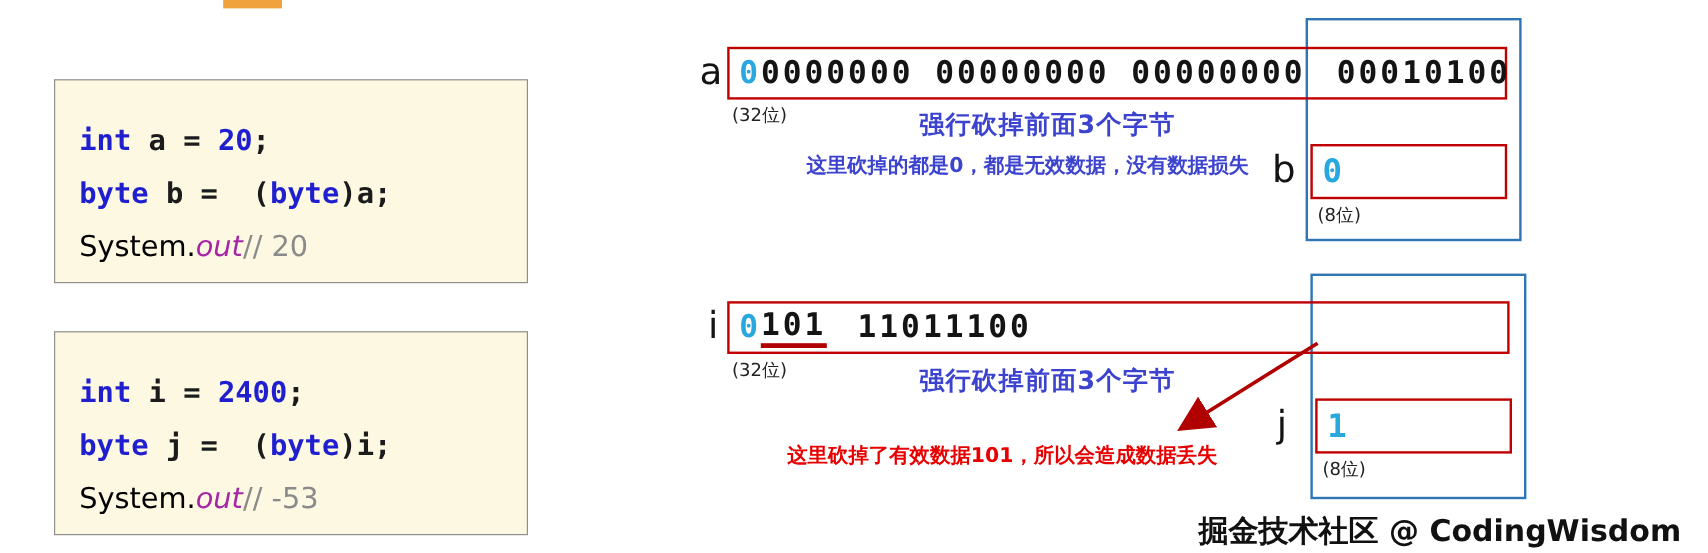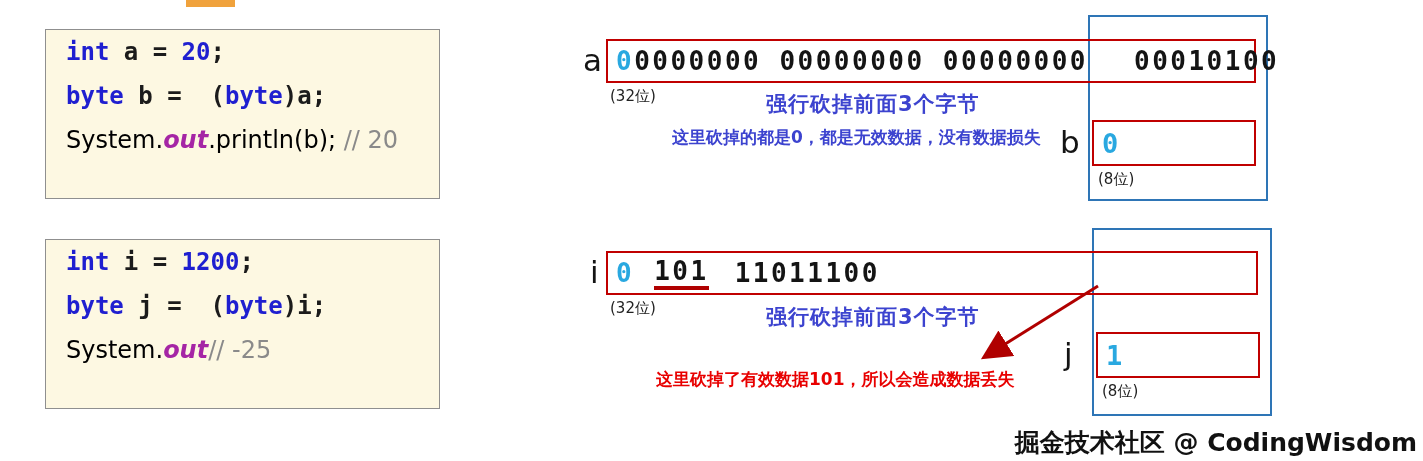--- a/index.html
+++ b/index.html
@@ -9,53 +9,53 @@
     font-family:"DejaVu Sans","Liberation Sans",sans-serif;
   }
   .canvas { position:absolute; inset:0; }
 
   .orange-fragment { position:absolute; left:186px; top:0; width:49px; height:7px; background:#f0a23c; }
 
   
   .code-block {
     position:absolute; width:395px; height:170px;
     background:var(--code-bg); border:1px solid var(--code-border);
-    padding:0 20px; display:flex; flex-direction:column; justify-content:space-between;
+    padding:28px 20px; display:flex; flex-direction:column; justify-content:space-between;margin-top:37px;
   }
   .cb0 { left:45px; top:29px; }
   .cb1 { left:45px; top:239px; }
   .code-line { height:44px; display:flex; align-items:center; white-space:pre; }
   .mono-line { font-family:"DejaVu Sans Mono","Liberation Mono",monospace; font-size:24px; font-weight:700; color:#1b1b1b; }
   .ui-line   { font-family:"DejaVu Sans","Liberation Sans",sans-serif; font-size:24px; color:#1b1b1b; }
   .tok-kw  { color:var(--keyword); }
   .tok-num { color:var(--number); }
   .tok-plain { color:#1b1b1b; }
   .tok-sys { color:#000000; }
-  .tok-out { color:var(--out); font-style:italic; font-weight:700; }
+  .tok-out { color:var(--out); font-style:italic; font-weight:400; }
   .tok-comment { color:var(--comment); }
 
   
   .blue-rect { position:absolute; border:2px solid var(--blue-box); background:transparent; }
   .rect-a { left:1088px; top:15px;  width:180px; height:186px; }
   .rect-i { left:1092px; top:228px; width:180px; height:188px; }
 
   .red-box {
     position:absolute; border:2px solid var(--red-box); background:transparent;
     display:flex; align-items:center; padding:0 8px; white-space:pre;
     font-family:"DejaVu Sans Mono","Liberation Mono",monospace; font-weight:700; color:#141414;
   }
   .bits32 { font-size:26px; letter-spacing:2.5px; }
   .bits8  { font-size:27px; letter-spacing:2px; }
   .bits-a   { left:606px;  top:39px;  width:650px; height:44px; }
   .bits-i   { left:606px;  top:251px; width:652px; height:44px; }
   .result-b { left:1092px; top:120px; width:164px; height:46px; }
   .result-j { left:1096px; top:332px; width:164px; height:46px; }
   .bit-first { color:var(--bit-first); }
   .bits-last { margin-left:26px; }
-  .bit-underline { border-bottom:4px solid var(--underline);margin-left:20px; }
+  .bit-underline { border-bottom:4px solid var(--underline); }
 
   .var-label { position:absolute; font-size:31px; color:#141414; }
   .label-a { left:583px;  top:42px; }
   .label-i { left:590px;  top:254px; }
   .label-b { left:1060px; top:124px; }
   .label-j { left:1064px; top:336px; }
 
   .small-label { position:absolute; font-size:15px; color:#222; }
   .w32-a { left:610px;  top:87px; }
   .w8-b  { left:1098px; top:170px; }
@@ -67,42 +67,42 @@
   .title-i { left:766px; top:303px; }
 
   .note { position:absolute; font-size:17px; font-weight:600; }
   .note-a { left:672px; top:126px; color:var(--blue-text); }
   .note-i { left:656px; top:368px; color:var(--red-text); }
 
   .arrow-svg { position:absolute; left:948px; top:280px; }
   .arrow-svg line { stroke:var(--underline); stroke-width:3; }
   .arrow-svg .ah  { fill:var(--underline); }
 
-  .watermark { position:absolute; right:6px; top:426px; font-size:25px; font-weight:600; color:#111; }
+  .watermark { position:absolute; right:22px; top:426px; font-size:25px; font-weight:600; color:#111; }
 </style>
 </head>
 <body>
 
 <div class="canvas">
 
   <div class="orange-fragment"></div>
 
   <div class="code-block cb0">
     <div class="code-lines">
         <div class="code-line mono-line"><span class="tok-kw">int</span><span class="tok-plain"> a = </span><span class="tok-num">20</span><span class="tok-plain">;</span></div>
         <div class="code-line mono-line"><span class="tok-kw">byte</span><span class="tok-plain"> b =  (</span><span class="tok-kw">byte</span><span class="tok-plain">)a;</span></div>
-        <div class="code-line ui-line"><span class="tok-sys">System.</span><span class="tok-out">out</span><span class="tok-sys">.println(b); </span><span class="tok-comment">// 20</span></div>
+        <div class="code-line ui-line"><span class="tok-sys">System.</span><span class="tok-out">out</span><span class="tok-comment">// 20</span></div>
       </div>
   </div>
 
   <div class="code-block cb1">
     <div class="code-lines">
-        <div class="code-line mono-line"><span class="tok-kw">int</span><span class="tok-plain"> i = </span><span class="tok-num">1200</span><span class="tok-plain">;</span></div>
+        <div class="code-line mono-line"><span class="tok-kw">int</span><span class="tok-plain"> i = </span><span class="tok-num">2400</span><span class="tok-plain">;</span></div>
         <div class="code-line mono-line"><span class="tok-kw">byte</span><span class="tok-plain"> j =  (</span><span class="tok-kw">byte</span><span class="tok-plain">)i;</span></div>
-        <div class="code-line ui-line"><span class="tok-sys">System.</span><span class="tok-out">out</span><span class="tok-comment">// -25</span></div>
+        <div class="code-line ui-line"><span class="tok-sys">System.</span><span class="tok-out">out</span><span class="tok-comment">// -53</span></div>
       </div>
   </div>
 
   <div class="blue-rect rect-a"></div>
 
   <div class="var-label label-a">a</div>
 
   <div class="red-box bits32 bits-a"><span class="bit-first">0</span><span>0000000 00000000 00000000</span><span class="bit-underline"></span><span class="bits-last">00010100</span></div>
 
   <div class="small-label w32-a">(32位)</div>

